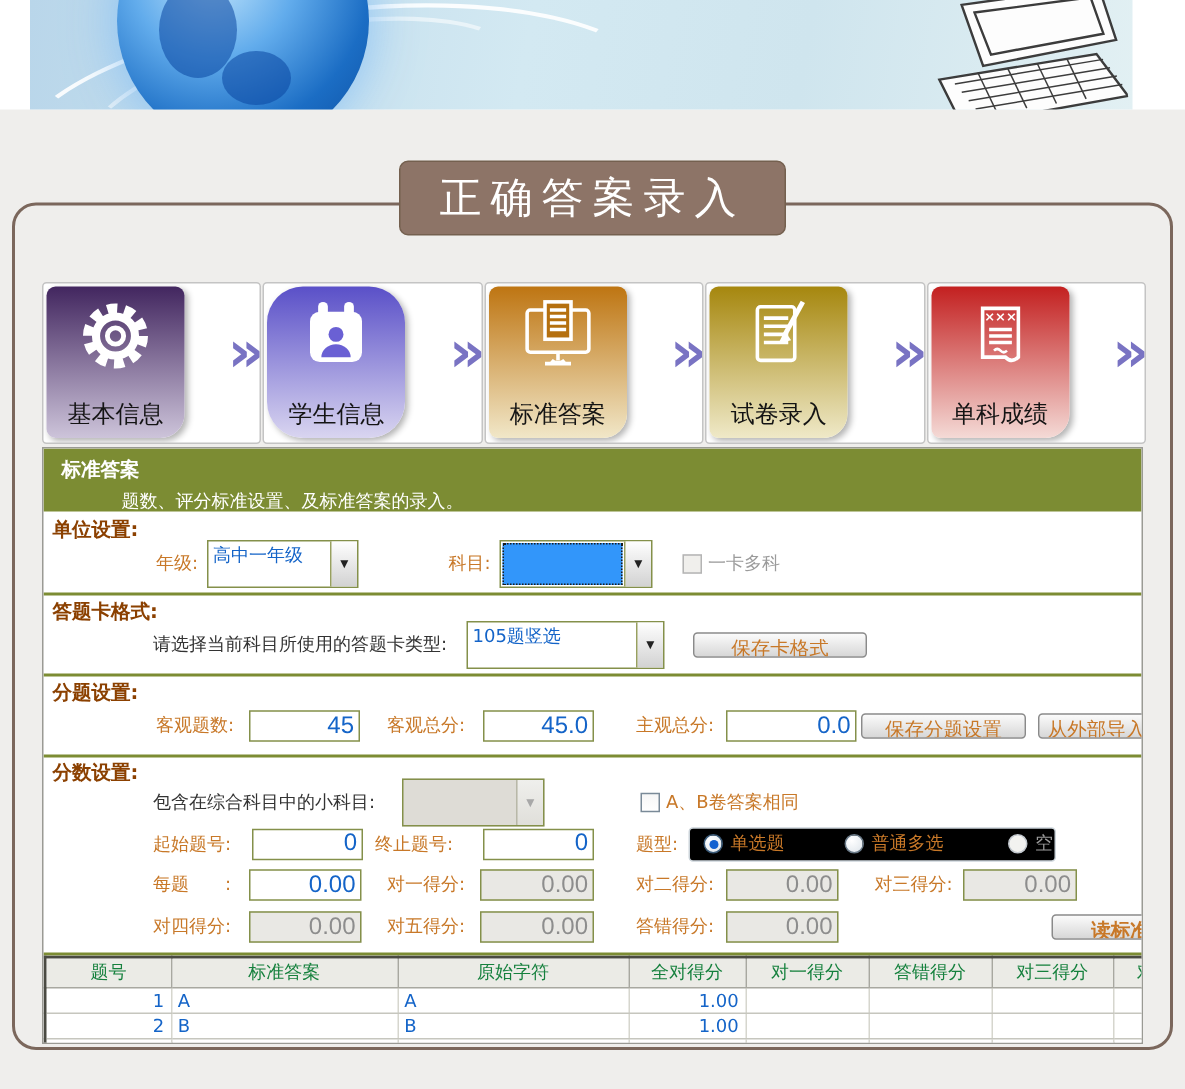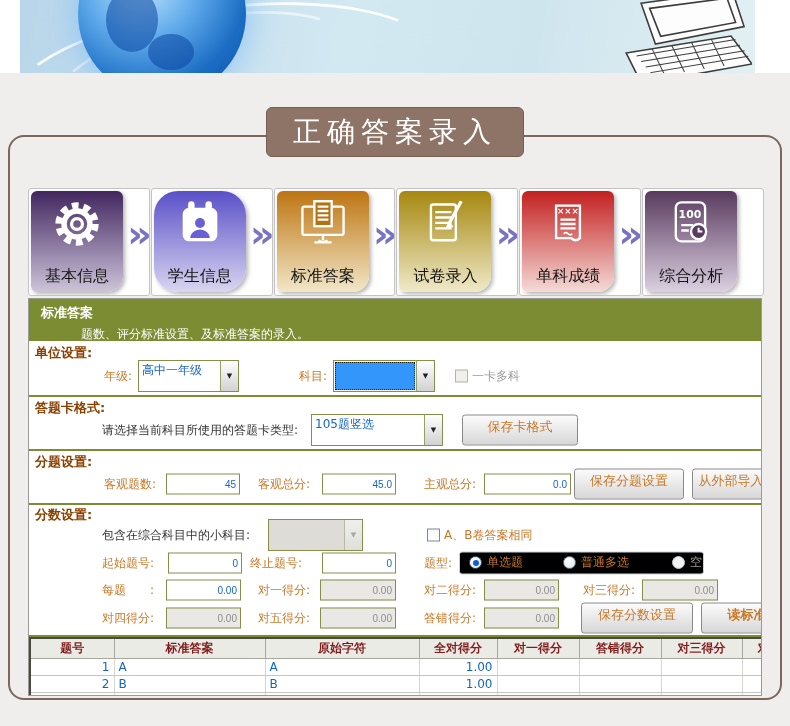--- a/index.html
+++ b/index.html
@@ -44,53 +44,53 @@
 
   .sech{position:absolute;left:6px;font-size:13px;font-weight:bold;color:#8B4000;white-space:nowrap}
   .row{position:absolute;left:0;right:0}
   .f{position:absolute;top:50%;transform:translateY(-50%);white-space:pre}
   .lo{color:#C87828;font-size:12px}
   .lk{color:#333;font-size:12px}
   .lg{color:#9b9b9b;font-size:12px}
   .divider{position:absolute;left:0;right:0;border-top:2px solid #7C8C33}
 
   .inp{box-sizing:border-box;position:absolute;top:50%;transform:translateY(-50%);height:21px;
-       border:1px solid #84904A;background:#fff;color:#1464C8;font-size:10px;text-align:right;padding:0 3px;outline:none}
+       border:1px solid #84904A;background:#fff;color:#1464C8;font-size:16px;text-align:right;padding:0 3px;outline:none}
   .inp.dis{background:#E9E8E4;color:#8d8d8d}
 
   .dd{box-sizing:border-box;position:absolute;top:50%;transform:translateY(-50%);height:32px;
       border:1px solid #84904A;background:#fff;display:flex;align-items:stretch;cursor:default}
   .dd .tx{flex:1;font-size:12px;color:#1464C8;line-height:19px;padding-left:3px;overflow:hidden;white-space:nowrap}
   .dd .ar{width:17px;border-left:1px solid #98a060;background:linear-gradient(#fefefe,#d2d2d2);
           display:flex;align-items:center;justify-content:center;font-size:7px;color:#222}
   .dd.dis{background:#DEDCD6}
   .dd.dis .ar{color:#a8a8a8;background:linear-gradient(#efefec,#e0dfda);border-left-color:#b8b8a8}
   .sel-fill{flex:1;margin:1px;background:#3296FA;border:1px dotted #1a1a1a}
 
-  .btn{box-sizing:border-box;position:absolute;top:50%;transform:translateY(-50%);height:31px;line-height:21px;
+  .btn{box-sizing:border-box;position:absolute;top:50%;transform:translateY(-50%);height:17px;line-height:21px;
        text-align:center;background:linear-gradient(#fbfbfb,#d7d7d7);border:1px solid #8a8a8a;border-radius:3px;
        color:#C87828;font-size:13px;white-space:nowrap;overflow:hidden;cursor:pointer}
   .btn.bold{font-weight:bold}
 
   .cb{box-sizing:border-box;position:absolute;top:50%;transform:translateY(-50%);width:13px;height:13px;
       border:1px solid #7a8a98;background:linear-gradient(#f6f6f6,#fff)}
   .cb.dis{border-color:#b4b4b4;background:#f0efec}
   .radio{box-sizing:border-box;width:13px;height:13px;border-radius:50%;border:1px solid #6a7a88;
          background:radial-gradient(circle at 35% 30%,#fff,#dde4ea);display:inline-flex;align-items:center;justify-content:center}
   .radio.sel{border-color:#3a5a78}
   .radio.sel::after{content:"";width:6px;height:6px;border-radius:50%;background:#1060d0}
   .radio.dis{border-color:#c2c8ce;background:#f2f2f0}
   .rbox{position:absolute;top:50%;transform:translateY(-50%);box-sizing:border-box;height:23px;
         border:1px solid #ccd4da;border-radius:3px;background:#000000}
   .ritem{position:absolute;top:50%;transform:translateY(-50%);display:flex;align-items:center;gap:5px;font-size:12px;white-space:nowrap}
 
   
   .tblwrap{position:absolute;top:336px;left:0;width:734px;height:62px;overflow:hidden;border-top:2px solid #7C8C33;box-sizing:border-box}
   table{border-collapse:collapse;table-layout:fixed;width:792px;border:2px solid #4a4a42}
-  th{background:#EBEBE6;color:#7f1d1d;font-weight:bold;font-size:12px;height:19px;
+  th{background:#EBEBE6;color:#15803d;font-weight:normal;font-size:12px;height:19px;
      border:1px solid #a8a8a0;padding:0 2px;white-space:nowrap;overflow:hidden}
   td{background:#fff;color:#1464C8;font-size:12px;height:16px;border-left:1px solid #d6d6ce;
      border-right:1px solid #d6d6ce;border-bottom:1px solid #c6c6be;padding:0 4px;white-space:nowrap;overflow:hidden}
   .ta-r{text-align:right}.ta-l{text-align:left}
 </style>
 </head>
 <body>
 
 <div class="top-strip">
   <div class="banner">
@@ -194,33 +194,20 @@
           <line x1="17" y1="20" x2="31" y2="20"></line>
             <line x1="17" y1="24" x2="31" y2="24"></line>
           <line x1="17" y1="28" x2="31" y2="28"></line>
           <path d="M20 33 q2 -2 4 0 q2 2 4 0" stroke-width="1.6"></path>
         </svg>
         <div class="lb">单科成绩</div>
       </div>
       <div class="chev">»</div>
     </div>
 
-    <div class="card">
-      <div class="tile step-tile" style="background: linear-gradient(rgb(89, 58, 94), rgb(219, 208, 225));">
-        <svg width="52" height="52" viewBox="0 0 48 48" fill="none" stroke="#fff" stroke-width="2.2">
-          <rect x="10" y="4" width="27" height="36" rx="5"></rect>
-          <text x="23" y="18" font-size="10" font-weight="bold" fill="#fff" stroke="none" text-anchor="middle" font-family="DejaVu Sans, sans-serif">100</text>
-          <line x1="15" y1="25" x2="26" y2="25"></line>
-            <line x1="15" y1="30" x2="22" y2="30"></line>
-          <circle cx="31" cy="31" r="7" fill="#5a3c60"></circle>
-          <path d="M31 27.5 v3.5 h3.5" stroke-width="1.8"></path>
-        </svg>
-        <div class="lb">综合分析</div>
-      </div>
-    </div>
   </div>
 
   <div class="content">
 
     <div class="gbanner">
       <div class="gb-t">标准答案</div>
       <div class="gb-s">题数、评分标准设置、及标准答案的录入。</div>
     </div>
 
     <div class="sech" style="top:45px">单位设置:</div>
@@ -309,21 +296,20 @@
       <input class="inp dis" style="left: 613px; width: 76px;" value="0.00">
     </div>
 
     <div class="row" style="top:305px;height:28px">
       <span class="f lo" style="left:73px">对四得分:</span>
       <input class="inp dis" style="left: 137px; width: 75px;" value="0.00">
       <span class="f lo" style="left:229px">对五得分:</span>
       <input class="inp dis" style="left: 291px; width: 76px;" value="0.00">
       <span class="f lo" style="left:395px">答错得分:</span>
       <input class="inp dis" style="left: 455px; width: 75px;" value="0.00">
-      <div class="btn" style="left:552px;width:112px">保存分数设置</div>
       <div class="btn bold" style="left:672px;width:118px">读标准答案</div>
     </div>
 
     <div class="tblwrap">
       <table>
         <colgroup>
           <col style="width:84px">
             <col style="width:151px">
             <col style="width:154px">
             <col style="width:78px">

